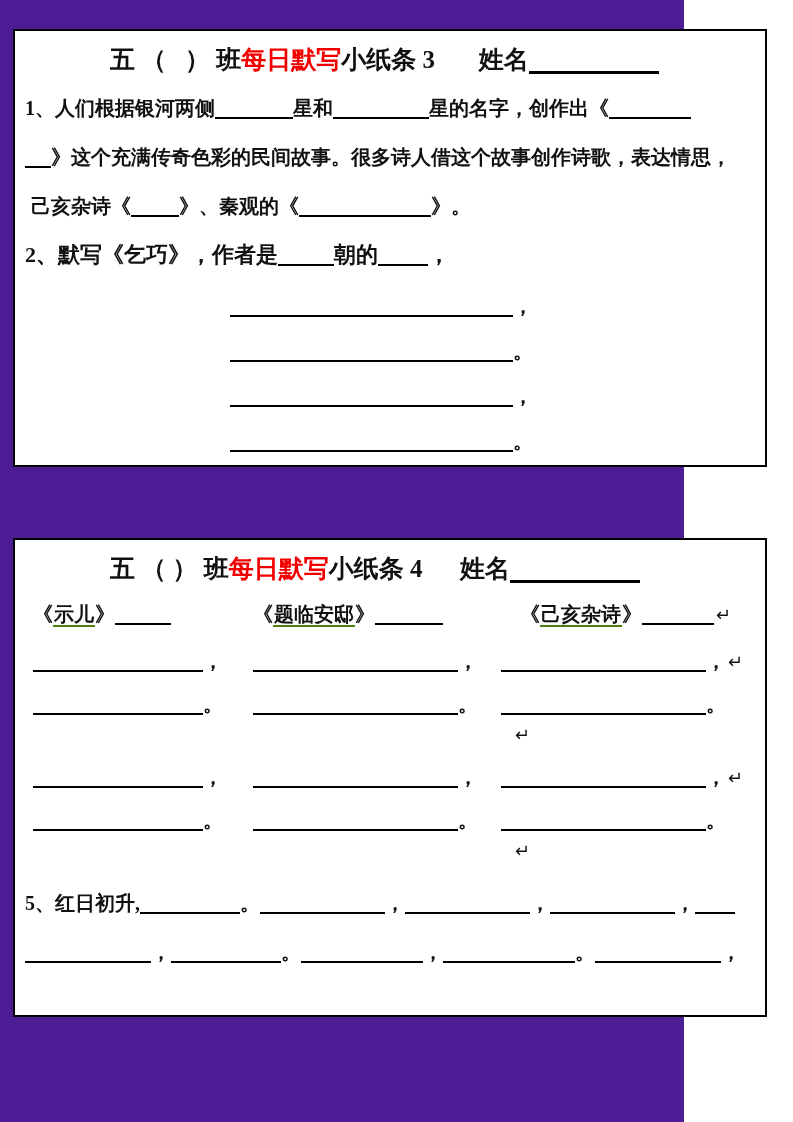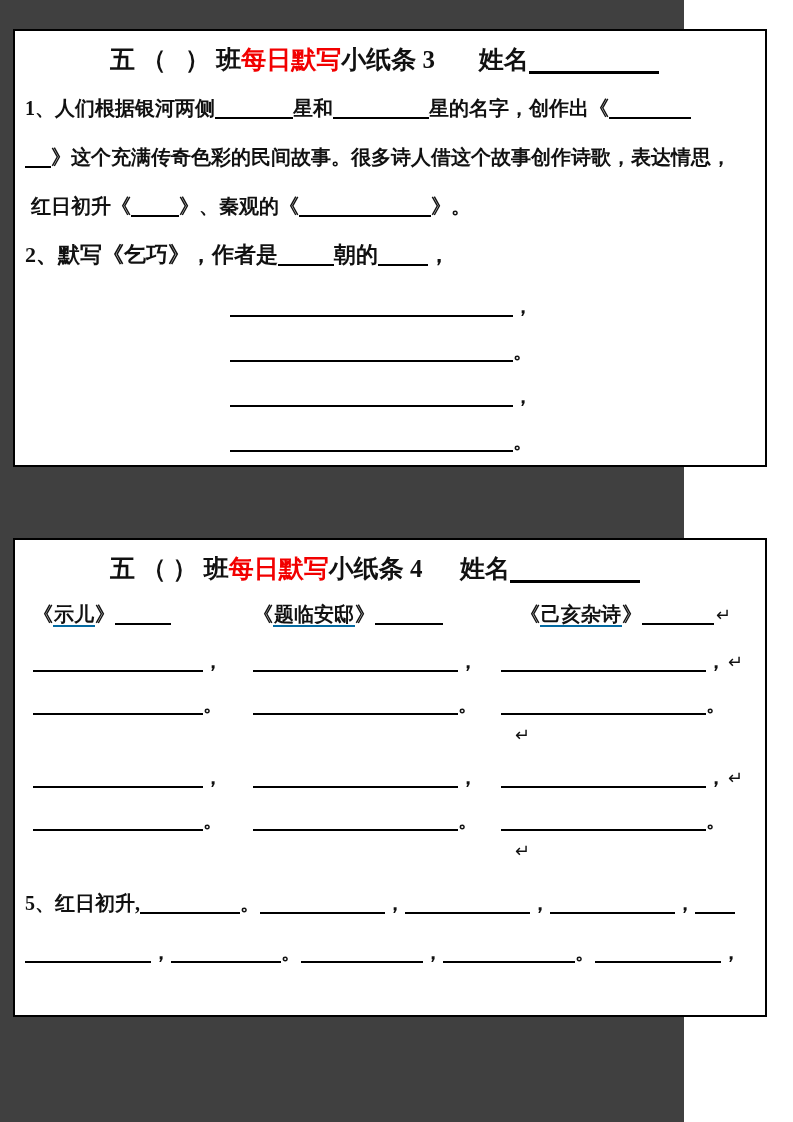--- a/index.html
+++ b/index.html
@@ -1,20 +1,20 @@
 <!DOCTYPE html>
 <html><head>
 <meta charset="utf-8">
 <style>
   * { margin:0; padding:0; box-sizing:border-box; }
   html,body { background:#ffffff; }
   .page {
     position:relative;
     width:684px; height:1122px;
-    background:#404040;
+    background:#4c1d95;
     font-family:"Liberation Serif","DejaVu Serif",serif;
     font-weight:bold;
     color:#111111;
   }
   .slip {
     position:absolute; left:13px; width:754px;
     border:2px solid #000000;
     background:#ffffff;
     overflow:hidden;
   }
@@ -47,21 +47,21 @@
   .s3-q1l1 { margin-top:17px; }
   .answer-line { margin:15px 10px 0 215px; font-size:20px; line-height:30px; }
   .answer-line.first { margin-top:21px; }
   .answer-line .bl { width:283px; }
 
   
   .poem-head { display:flex; margin:14px 10px 0 18px; font-size:20px; line-height:30px; }
   .poem-col1 { width:212px; }
   .poem-col2 { width:267px;margin-left:8px; }
   .poem-col3 { flex:1; }
-  .u { border-bottom:2px solid #0369a1; padding:0 1px; }
+  .u { border-bottom:2px solid #4d7c0f; padding:0 1px; }
   .ph-bl1 { width:56px; } .ph-bl2 { width:68px; } .ph-bl3 { width:72px; }
 
   .grid-row { display:flex; margin:12px 10px 0 18px; font-size:20px; line-height:30px; }
   .grid-row.first { margin-top:16px; }
   .g-c1 { width:220px; } .g-c2 { width:248px; } .g-c3 { flex:1; }
   .g-bl1 { width:170px; } .g-bl2 { width:205px; } .g-bl3 { width:205px; }
 
   .q1-lead { margin-top:22px; }
   .return-mark { font-size:18px; font-weight:normal; padding-left:2px; }
 </style>
@@ -71,21 +71,21 @@
 <div class="page">
 
   <div class="slip slip3">
 
     <div class="title-line"><span>五 （   ） 班</span><span class="hl">每日默写</span><span>小纸条 3</span><span>       </span><span>姓名</span><span class="name-blank"></span></div>
 
     <div class="line s3-q1l1"><span>1、人们根据银河两侧</span><span class="bl" style="width:78px"></span><span>星和</span><span class="bl" style="width:96px"></span><span>星的名字，创作出《</span><span class="bl" style="width:82px"></span></div>
 
     <div class="line"><span class="bl" style="width:26px"></span><span>》这个充满传奇色彩的民间故事。很多诗人借这个故事创作诗歌，表达情思，</span></div>
 
-    <div class="line" style="margin-left:16px"><span>红日初升《</span><span class="bl" style="width:48px"></span><span>》、秦观的《</span><span class="bl" style="width:132px"></span><span>》。</span></div>
+    <div class="line" style="margin-left:16px"><span>己亥杂诗《</span><span class="bl" style="width:48px"></span><span>》、秦观的《</span><span class="bl" style="width:132px"></span><span>》。</span></div>
 
     <div class="line" style="font-size:22px"><span>2、默写《乞巧》，作者是</span><span class="bl" style="width:56px"></span><span>朝的</span><span class="bl" style="width:50px"></span><span>，</span></div>
 
     <div class="answer-line first"><span class="bl"></span><span>，</span></div>
     <div class="answer-line"><span class="bl"></span><span>。</span></div>
     <div class="answer-line"><span class="bl"></span><span>，</span></div>
     <div class="answer-line"><span class="bl"></span><span>。</span></div>
 
   </div>
 

